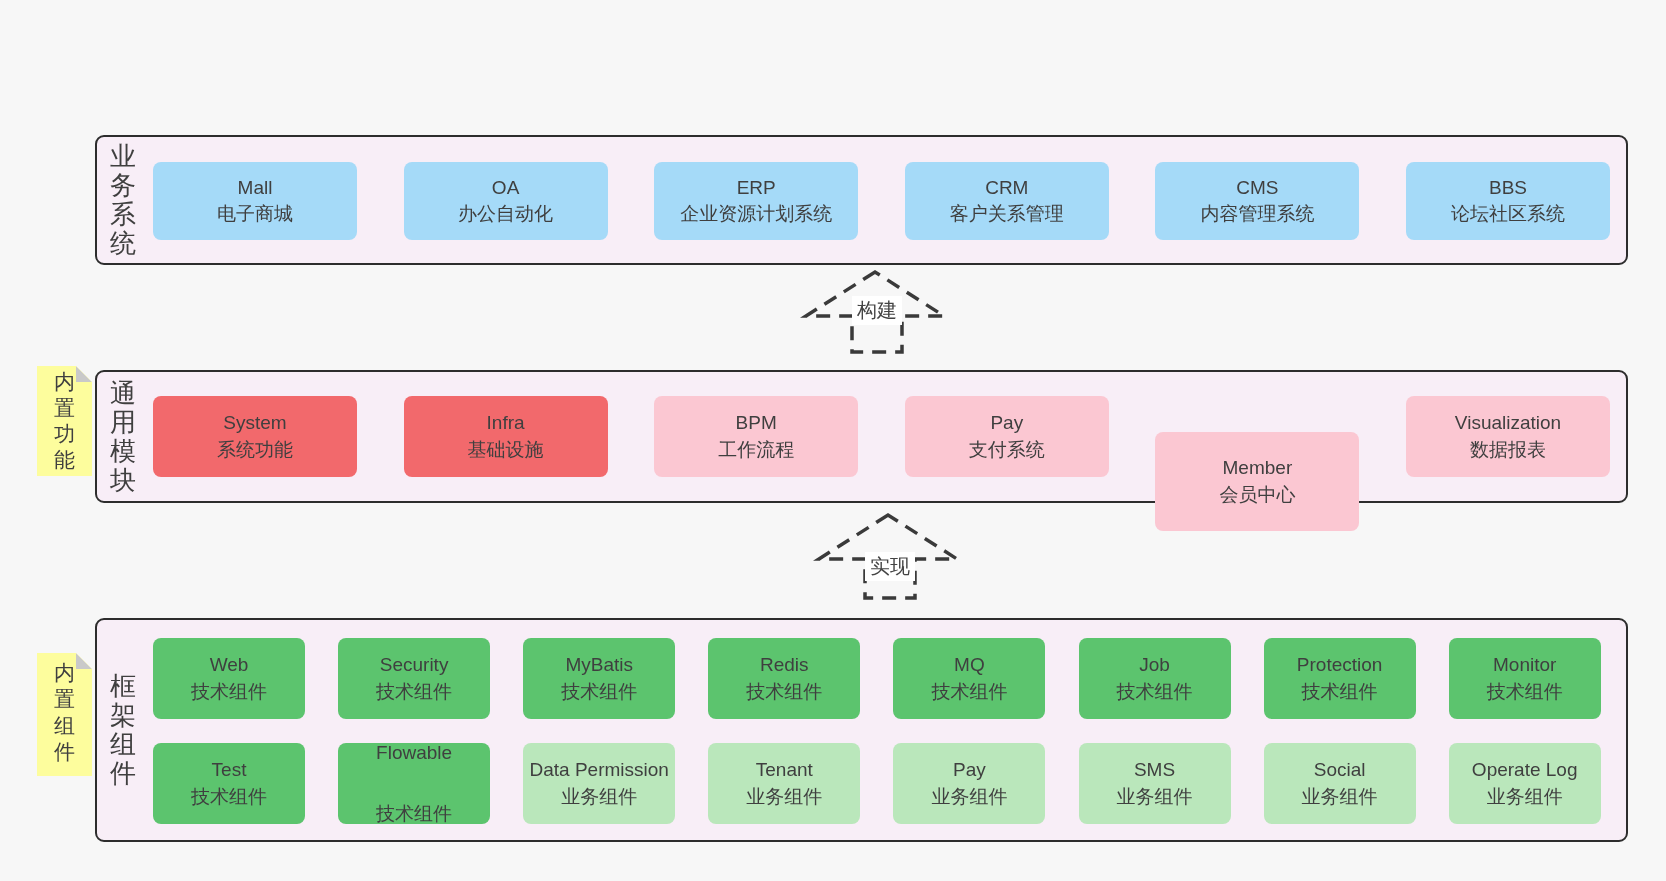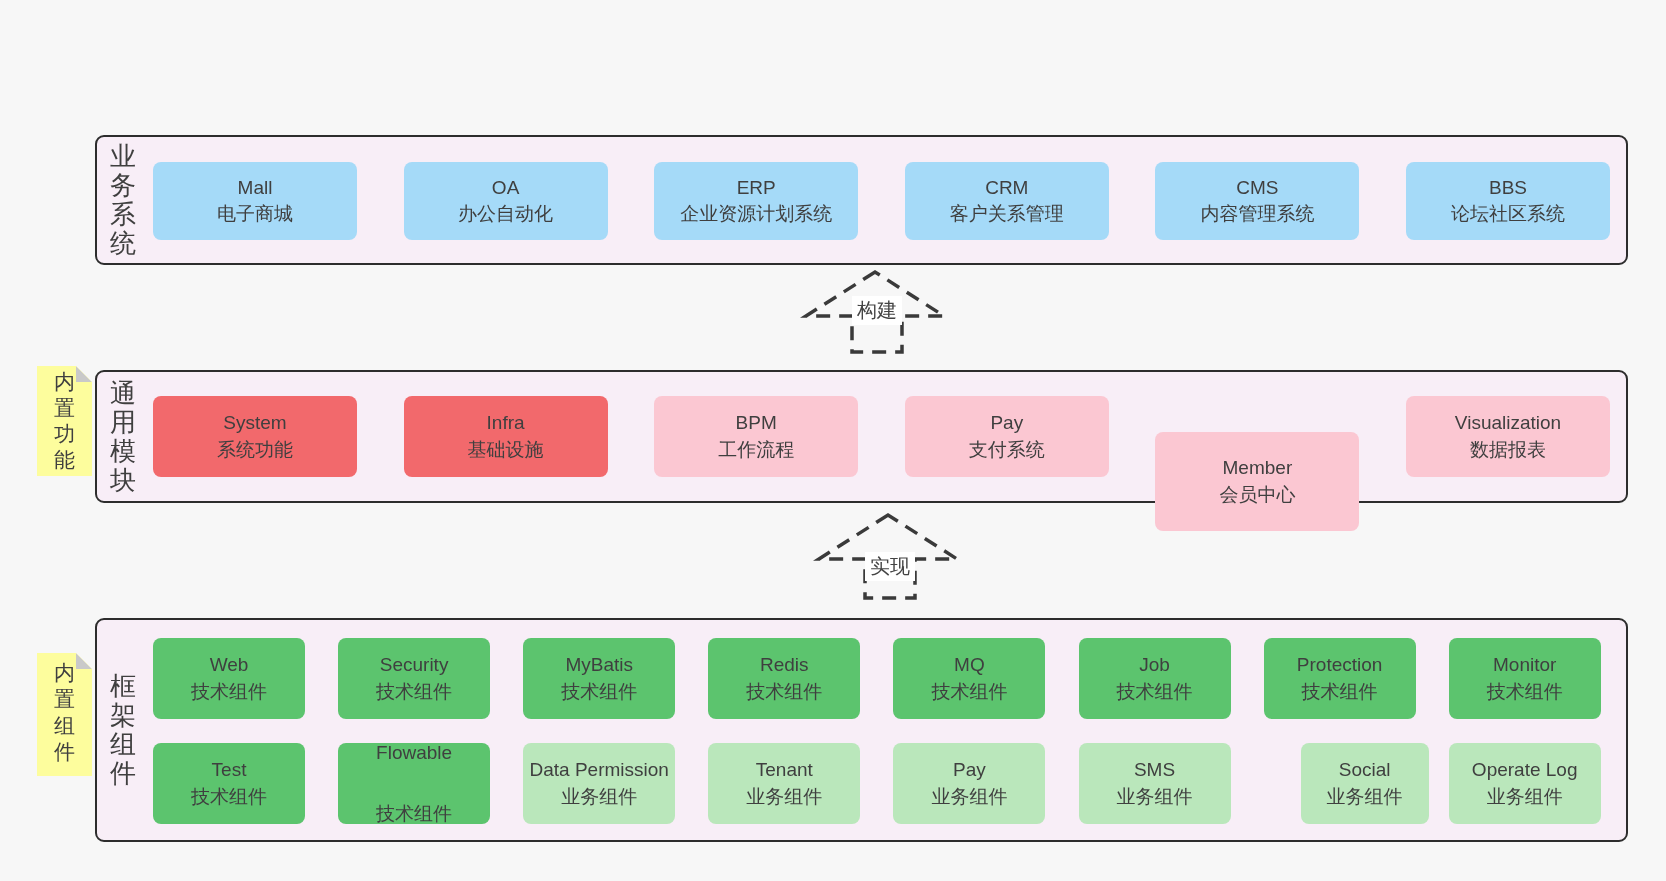--- a/index.html
+++ b/index.html
@@ -196,21 +196,21 @@
           <div class="box-subtitle">业务组件</div>
         </div>
         <div class="box v-lightgreen" style="left: 796.4px; top: 123px; width: 152px; height: 81px;">
           <div class="box-title">Pay</div>
           <div class="box-subtitle">业务组件</div>
         </div>
         <div class="box v-lightgreen" style="left: 981.5px; top: 123px; width: 152px; height: 81px;">
           <div class="box-title">SMS</div>
           <div class="box-subtitle">业务组件</div>
         </div>
-        <div class="box v-lightgreen" style="left: 1166.6px; top: 123px; width: 128px; height: 81px; margin-left: 37px;">
+        <div class="box v-lightgreen" style="left: 1166.6px; top: 123px; width: 152px; height: 81px;">
           <div class="box-title">Social</div>
           <div class="box-subtitle">业务组件</div>
         </div>
         <div class="box v-lightgreen" style="left: 1351.7px; top: 123px; width: 152px; height: 81px;">
           <div class="box-title">Operate Log</div>
           <div class="box-subtitle">业务组件</div>
         </div>
       </div>
   </section>
 

